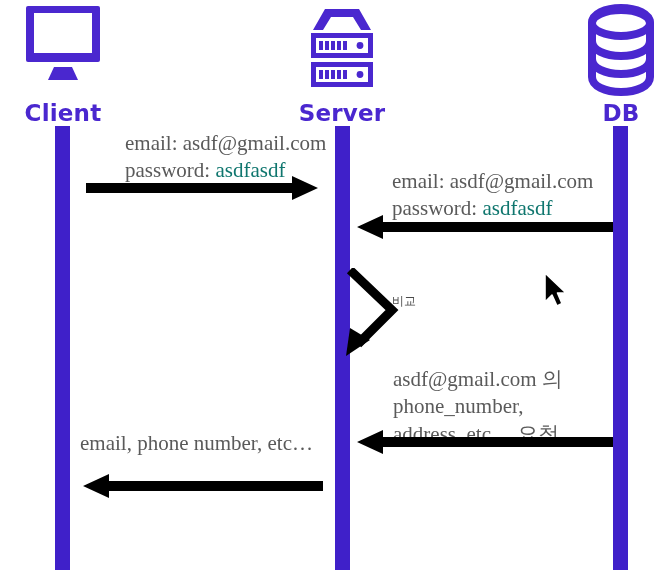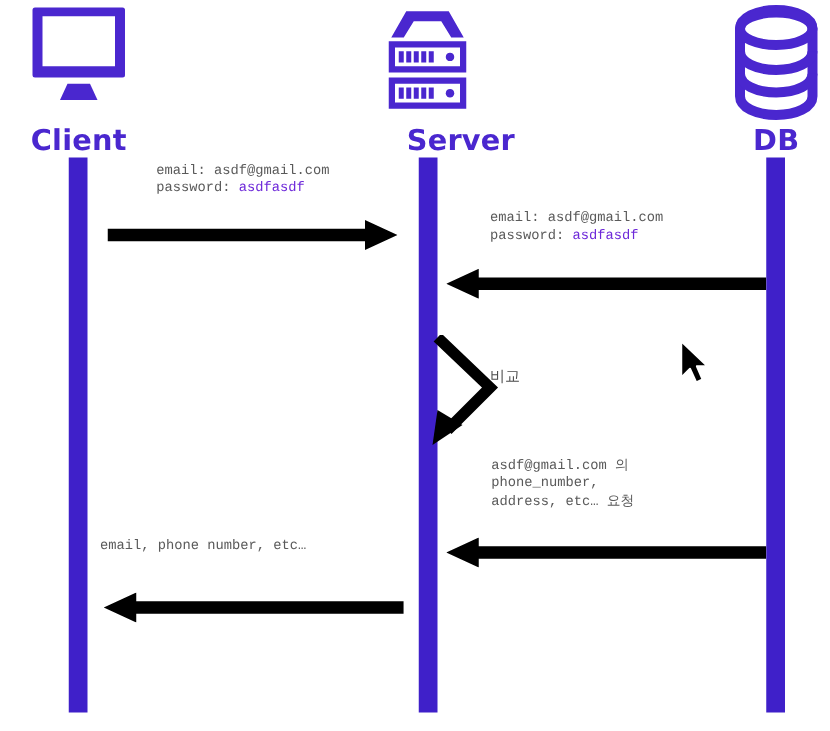--- a/index.html
+++ b/index.html
@@ -36,46 +36,46 @@
     display: block;
     font-family: "DejaVu Sans", sans-serif;
     font-weight: bold;
     font-size: 23px;
     letter-spacing: 0.2px;
     line-height: 1;
     margin-top: 2px;
   }
 
   #actor-client { left: -7px;  top: 4px; }
-  #actor-server { left: 272px; top: 4px; text-align: right; }
+  #actor-server { left: 272px; top: 4px; }
   #actor-db     { left: 551px; top: 4px; }
 
   
   .lifeline {
     position: absolute;
     width: 15px;
     top: 126px;
     height: 444px;
   }
   #lifeline-client { left: 55px; }
   #lifeline-server { left: 335px; }
   #lifeline-db     { left: 613px; }
 
   
   .msg-caption {
     position: absolute;
-    font-family: Liberation Mono, monospace;
-    font-size: 11px;
+    font-family: Liberation Serif, serif;
+    font-size: 21px;
     line-height: 1.30;
     color: #5a5a5a;
     white-space: nowrap;
   }
   .msg-caption.center { text-align: left; }
   .msg-caption.left   { text-align: left; }
-  .accent-text { color: #6d28d9; margin-top: 12px; }
+  .accent-text { color: #0f766e; margin-top: 12px; }
 
   .arrow {
     position: absolute;
     display: block;
   }
 
   
   #selfloop-compare-label {
     position: absolute;
     left: 392px;

